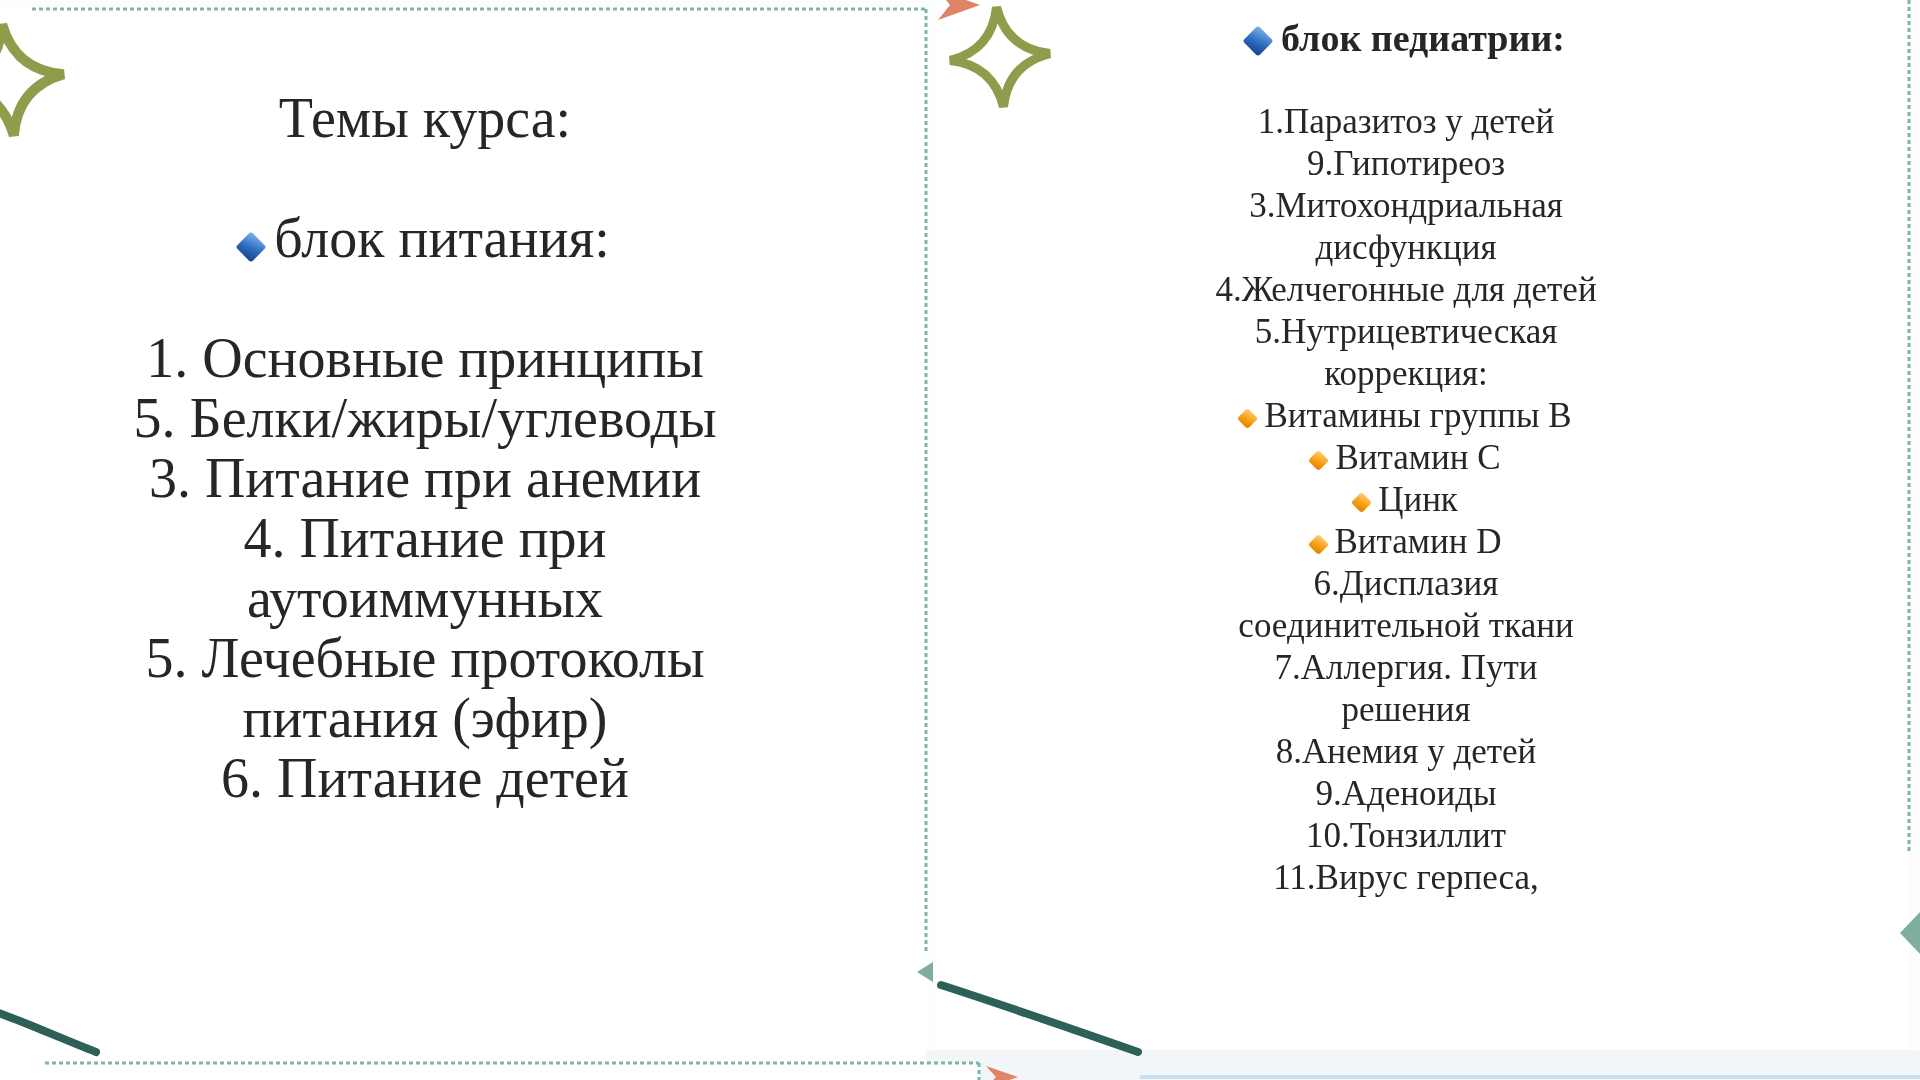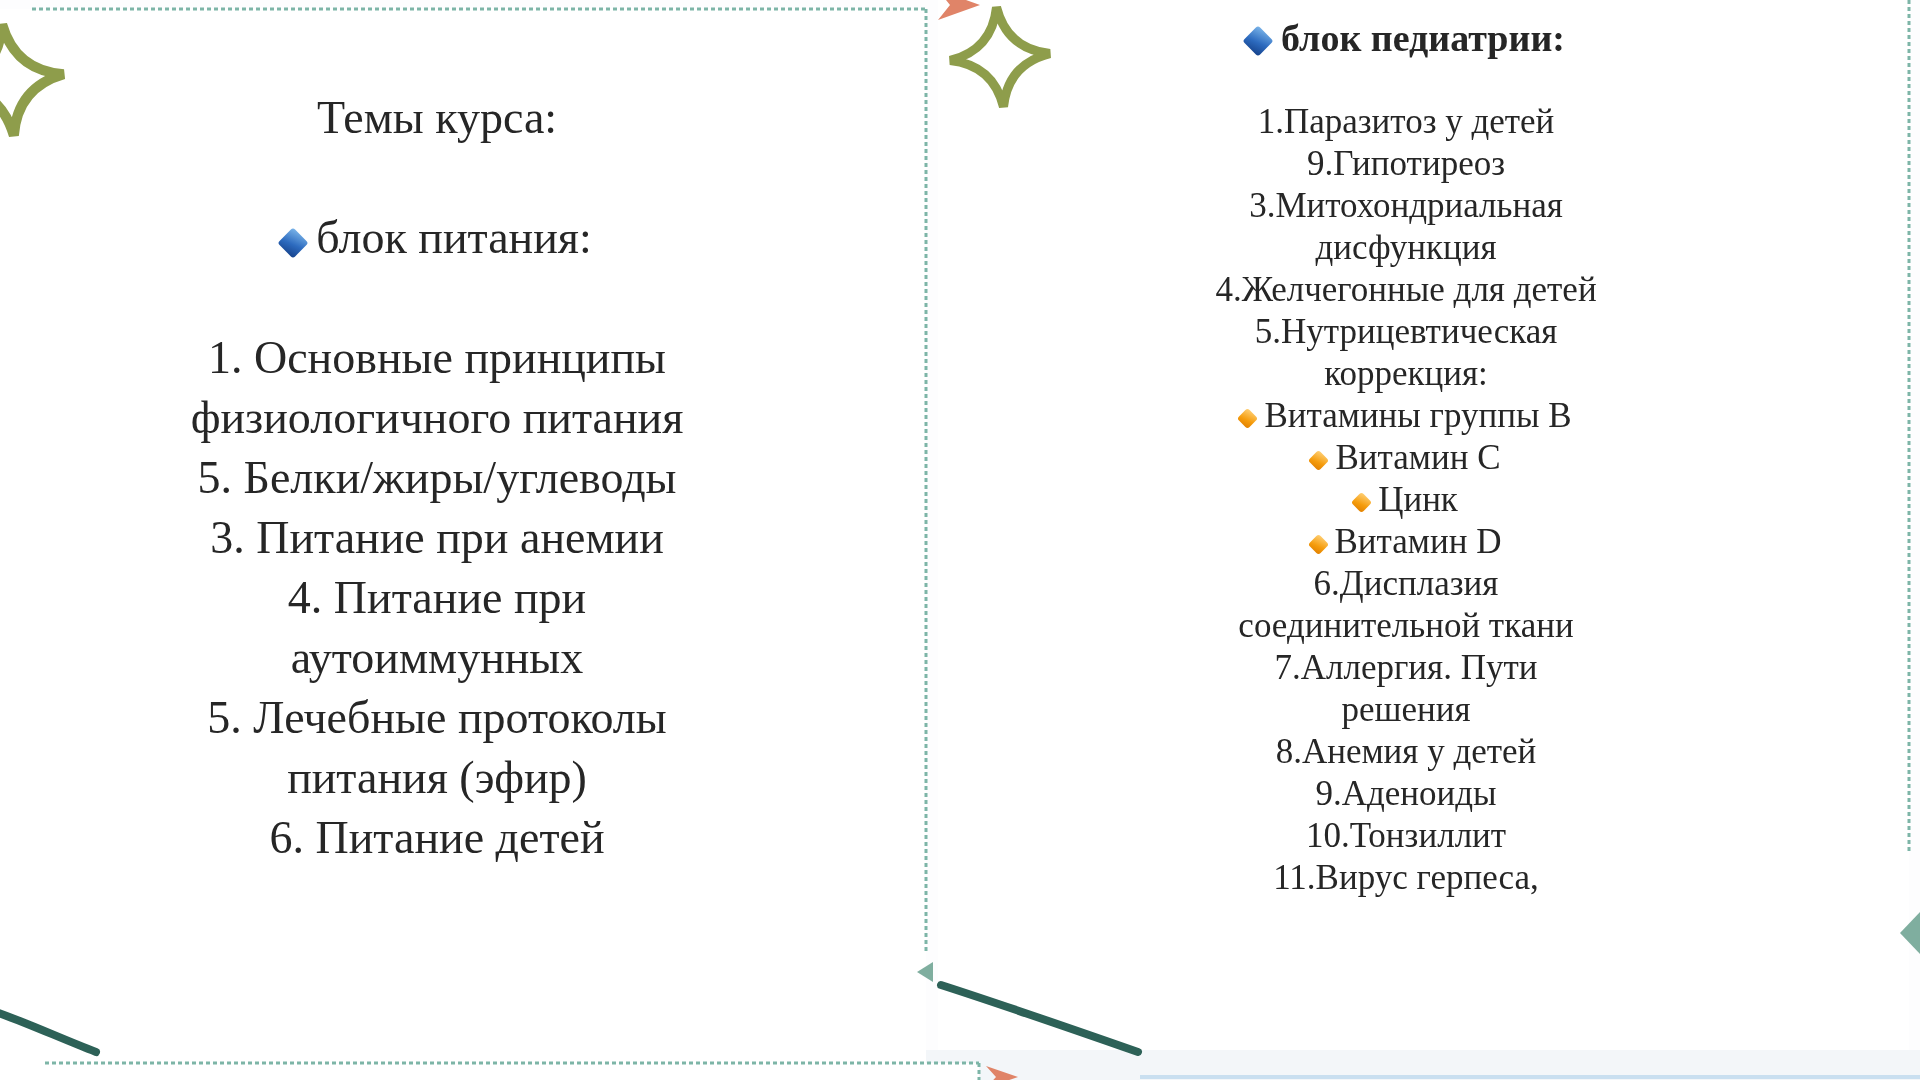--- a/index.html
+++ b/index.html
@@ -9,21 +9,21 @@
     font-family:"Liberation Serif","DejaVu Serif",serif;
     color:#262626;
   }
   .card{position:absolute;background:#ffffff;}
   #left-card{left:-20px;top:9px;width:946px;height:1054px;}
   #right-card{left:938px;top:-12px;width:971px;height:1062px;}
   #bottom-band{position:absolute;left:926px;top:1050px;width:994px;height:30px;background:#f3f6f9;}
   #row2-card{position:absolute;left:0;top:1063px;width:979px;height:17px;background:#ffffff;}
   #deco-overlay{position:absolute;left:0;top:0;z-index:6;pointer-events:none;}
   .slide-text{position:absolute;z-index:4;text-align:center;white-space:nowrap;}
-  #left-text{left:12px;top:88px;width:850px;font-size:46px;line-height:60px;}
+  #left-text{left:0;top:88px;width:850px;font-size:56px;line-height:60px;}
   #right-text{left:946px;top:17px;width:920px;font-size:35px;line-height:42px;}
   #right-text .hdr{font-size:38px;font-weight:bold;}
   .line{min-height:1em;}
   .diamond{
     display:inline-block;border-radius:3px;
     transform:rotate(45deg);
   }
   .diamond.blue{
     width:22px;height:22px;margin:0 12px 0 0;vertical-align:-1px;
     background:linear-gradient(160deg,#7cb6ea 0%,#2d6bbf 55%,#15418a 100%);
@@ -40,21 +40,20 @@
 <div class="card" id="right-card"></div>
 <div id="bottom-band"></div>
 <div id="row2-card"></div>
 
 <div class="slide-text" id="left-text">
     <div class="line"><span>Темы курса:</span></div>
     <div class="line"><span>&nbsp;</span></div>
     <div class="line hdr"><span class="diamond blue"></span><span>блок питания:</span></div>
     <div class="line"><span>&nbsp;</span></div>
     <div class="line"><span>1. Основные принципы</span></div>
-    <div class="line"><span>физиологичного питания</span></div>
     <div class="line"><span>5. Белки/жиры/углеводы</span></div>
     <div class="line"><span>3. Питание при анемии</span></div>
     <div class="line"><span>4. Питание при</span></div>
     <div class="line"><span>аутоиммунных</span></div>
     <div class="line"><span>5. Лечебные протоколы</span></div>
     <div class="line"><span>питания (эфир)</span></div>
     <div class="line"><span>6. Питание детей</span></div>
   </div>
 <div class="slide-text" id="right-text">
     <div class="line hdr"><span class="diamond blue"></span><span>блок педиатрии:</span></div>

